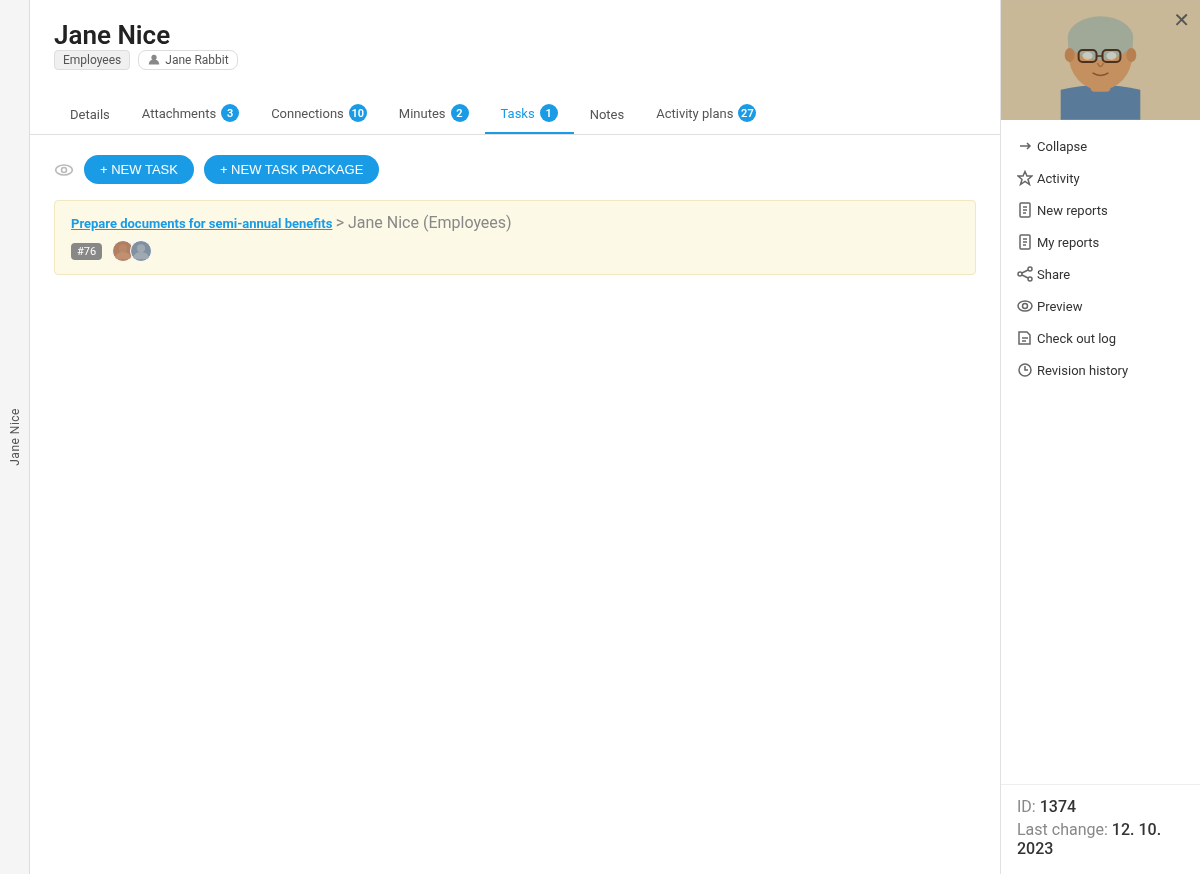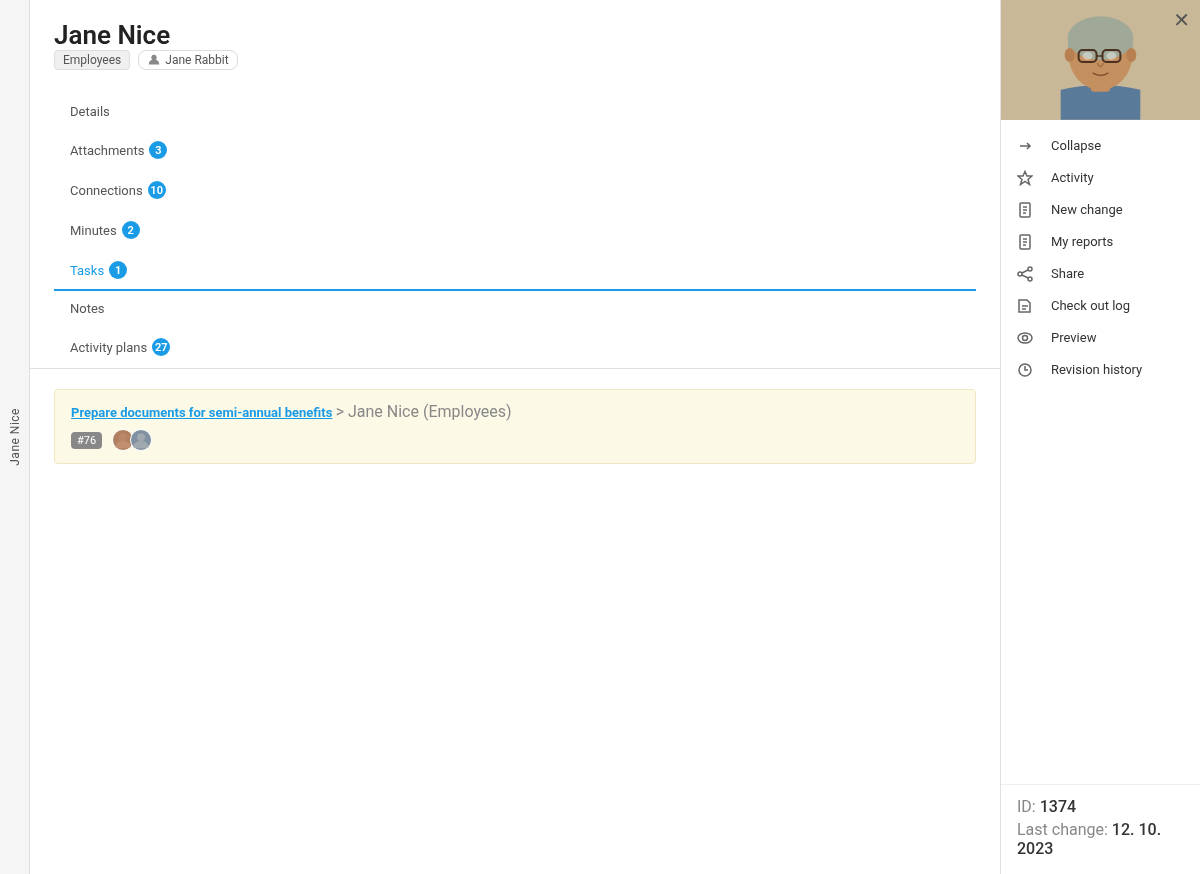--- a/index.html
+++ b/index.html
@@ -84,21 +84,21 @@
     .user-icon {
       width: 14px;
       height: 14px;
       fill: #888;
     }
 
     
     .tabs {
       display: flex;
       gap: 0;
-      flex-direction: column;
+      align-items: flex-end;
     }
     .tab {
       padding: 10px 16px;
       font-size: 13px;
       color: #555;
       cursor: pointer;
       border-bottom: 2px solid transparent;
       display: flex;
       align-items: center;
       gap: 5px;
@@ -237,21 +237,22 @@
       line-height: 1;
     }
 
     .sidebar-actions {
       padding: 10px 0;
       flex: 1;
       overflow-y: auto;
     }
     .sidebar-action {
       display: flex;
-      gap: 18px;
+      align-items: center;
+      gap: 4px;
       padding: 8px 16px;
       font-size: 13px;
       color: #333;
       cursor: pointer;
       transition: background 0.1s;
     }
     .action-icon {
       width: 16px;
       height: 16px;
       color: #666;
@@ -327,20 +328,32 @@
         <span>Notes</span>
       </div>
       <div class="tab">
         <span>Activity plans</span>
         <span class="tab-badge">27</span>
       </div>
     </div>
   </div>
 
   <div class="content">
+    <div class="toolbar">
+      <svg class="eye-icon" viewBox="0 0 24 24" fill="none" stroke="#bbb" stroke-width="2">
+        <ellipse cx="12" cy="12" rx="10" ry="6"></ellipse>
+        <circle cx="12" cy="12" r="3"></circle>
+      </svg>
+      <button class="btn-primary">
+        <span>+ NEW TASK</span>
+      </button>
+      <button class="btn-primary">
+        <span>+ NEW TASK PACKAGE</span>
+      </button>
+    </div>
 
     <div class="task-item">
       <div class="task-title">
         <strong>Prepare documents for semi-annual benefits</strong>
         <span class="task-path">&gt; Jane Nice (Employees)</span>
       </div>
       <div class="task-meta">
         <span class="task-id-badge">#76</span>
         <div class="avatar-group">
           <div class="avatar" style="background: #b08060; font-size:9px;">
@@ -410,21 +423,21 @@
       </svg>
       <span>Activity</span>
     </div>
     <div class="sidebar-action">
       <svg class="action-icon" viewBox="0 0 16 16" fill="none" stroke="#666" stroke-width="1.5">
         <rect x="3" y="1" width="10" height="14" rx="1"></rect>
         <line x1="6" y1="5" x2="10" y2="5"></line>
         <line x1="6" y1="8" x2="10" y2="8"></line>
         <line x1="6" y1="11" x2="9" y2="11"></line>
       </svg>
-      <span>New change</span>
+      <span>New reports</span>
     </div>
     <div class="sidebar-action">
       <svg class="action-icon" viewBox="0 0 16 16" fill="none" stroke="#666" stroke-width="1.5">
         <rect x="3" y="1" width="10" height="14" rx="1"></rect>
         <line x1="6" y1="5" x2="10" y2="5"></line>
         <line x1="6" y1="8" x2="10" y2="8"></line>
         <line x1="6" y1="11" x2="9" y2="11"></line>
       </svg>
       <span>My reports</span>
     </div>
@@ -433,32 +446,32 @@
         <circle cx="13" cy="3" r="2"></circle>
         <circle cx="3" cy="8" r="2"></circle>
         <circle cx="13" cy="13" r="2"></circle>
         <line x1="5" y1="7" x2="11" y2="4"></line>
         <line x1="5" y1="9" x2="11" y2="12"></line>
       </svg>
       <span>Share</span>
     </div>
     <div class="sidebar-action">
       <svg class="action-icon" viewBox="0 0 16 16" fill="none" stroke="#666" stroke-width="1.5">
+        <ellipse cx="8" cy="8" rx="7" ry="5"></ellipse>
+        <circle cx="8" cy="8" r="2.5"></circle>
+      </svg>
+      <span>Preview</span>
+    </div>
+    <div class="sidebar-action">
+      <svg class="action-icon" viewBox="0 0 16 16" fill="none" stroke="#666" stroke-width="1.5">
         <path d="M2 2h8l3 3v9H2V2z"></path>
         <line x1="5" y1="8" x2="11" y2="8"></line>
         <line x1="5" y1="11" x2="9" y2="11"></line>
       </svg>
       <span>Check out log</span>
-    </div>
-    <div class="sidebar-action">
-      <svg class="action-icon" viewBox="0 0 16 16" fill="none" stroke="#666" stroke-width="1.5">
-        <ellipse cx="8" cy="8" rx="7" ry="5"></ellipse>
-        <circle cx="8" cy="8" r="2.5"></circle>
-      </svg>
-      <span>Preview</span>
     </div>
     <div class="sidebar-action">
       <svg class="action-icon" viewBox="0 0 16 16" fill="none" stroke="#666" stroke-width="1.5">
         <circle cx="8" cy="8" r="6"></circle>
         <polyline points="8,4 8,8 11,8"></polyline>
       </svg>
       <span>Revision history</span>
     </div>
   </div>
 

